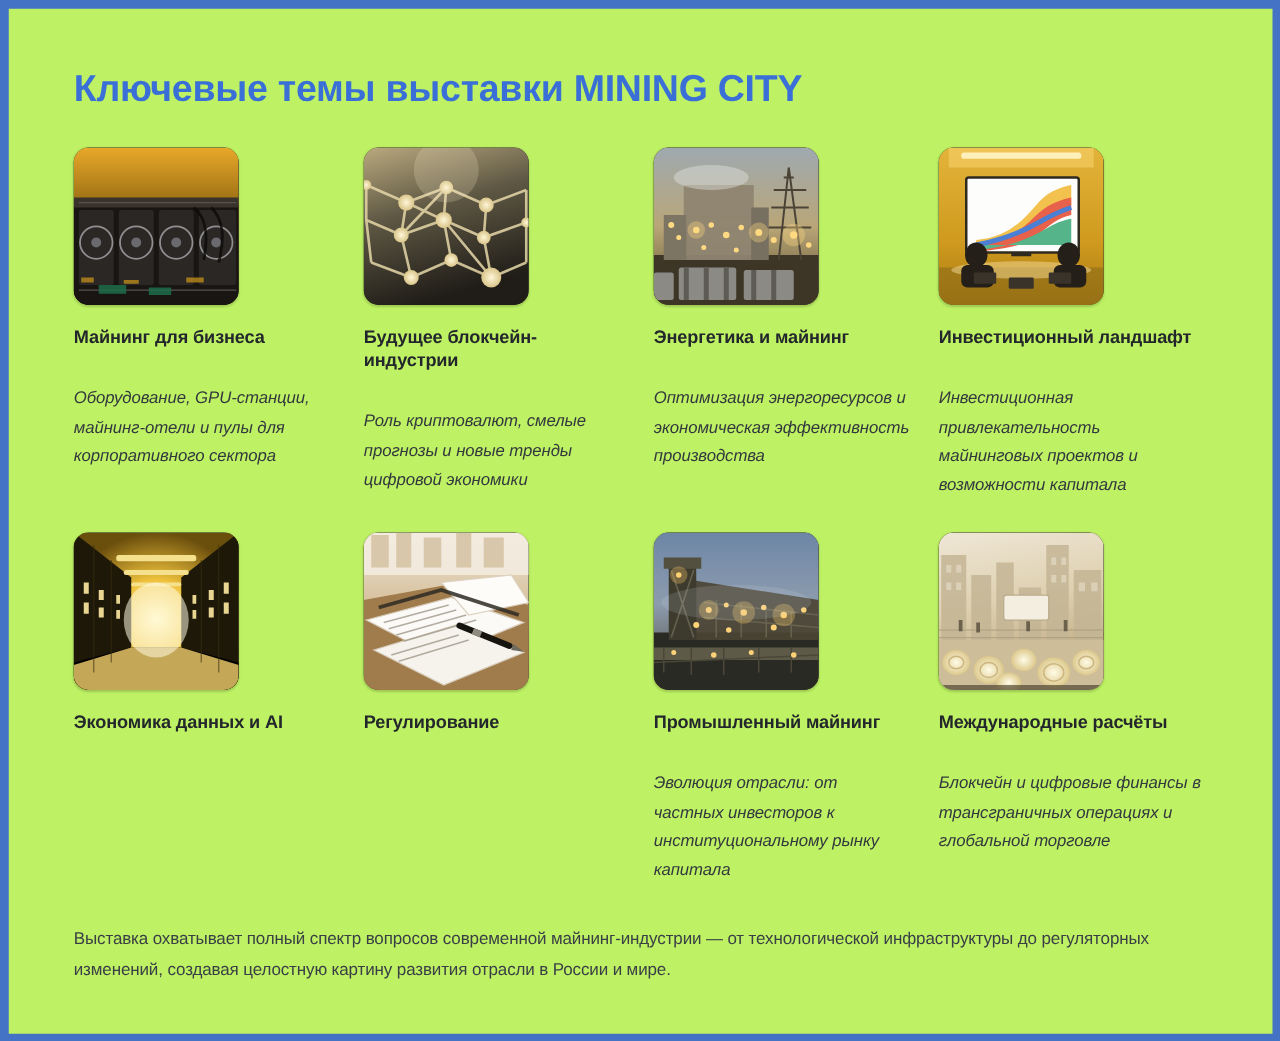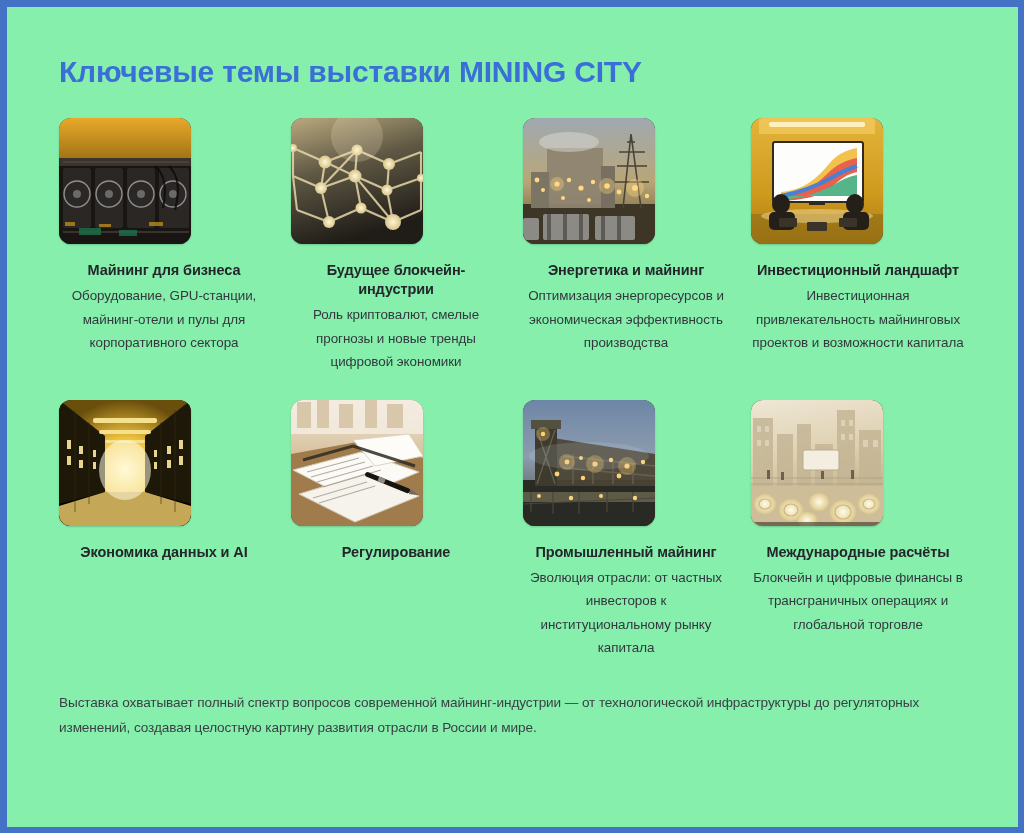--- a/index.html
+++ b/index.html
@@ -16,41 +16,40 @@
     width: 1024px;
     height: 833px;
     background: #4472c4;
     padding: 7px 6px 6px 7px;
   }
 
   .page-inner {
     position: relative;
     width: 100%;
     height: 100%;
-    background: #86efac;
+    background: #bef264;
     padding: 40px 44px 12px 52px;
     overflow: hidden;
   }
 
   .page-title {
     font-size: 30px;
     font-weight: bold;
     color: #3a6fd8;
     letter-spacing: -0.2px;
     line-height: 1.1;
     margin: 8px 0 0 0;
     white-space: nowrap;
   }
 
   .grid {
     display: grid;
     grid-template-columns: 232px 232px 228px 236px;
     column-gap: 0px;
     margin-top: 30px;
-    text-align: center;
   }
 
   .card {
     padding-right: 22px;
   }
 
   .thumb {
     width: 132px;
     height: 126px;
     border-radius: 12px;
@@ -68,22 +67,23 @@
     color: #23272b;
     line-height: 1.32;
     margin-top: 17px;
     letter-spacing: -0.1px;
   }
 
   .card-desc {
     font-size: 13.4px;
     color: #33383d;
     line-height: 1.75;
-    margin-top: 4px;
+    margin-top: 26px;
     letter-spacing: -0.05px;
+    font-style: italic;
   }
 
   .row2 { margin-top: 26px; }
 
   .footer-note {
     font-size: 13.6px;
     color: #3a3f45;
     line-height: 1.85;
     margin-top: 30px;
     max-width: 925px;

